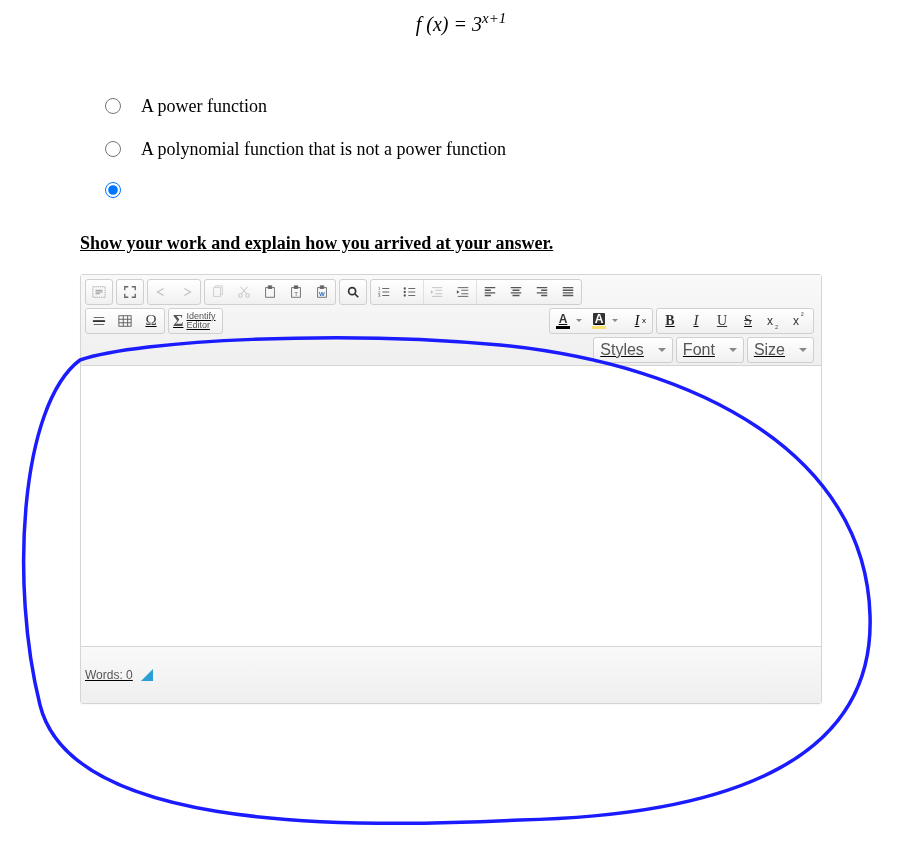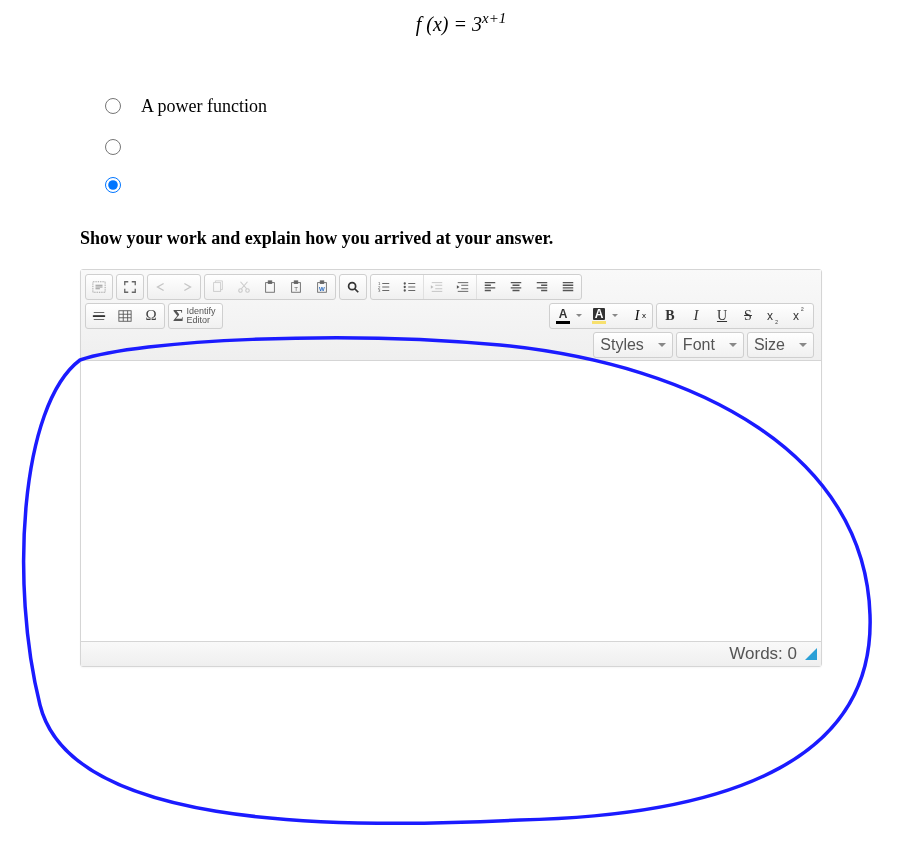--- a/index.html
+++ b/index.html
@@ -46,20 +46,21 @@
     width: 16px;
     height: 16px;
     margin: 0;
     accent-color: #0075ff;
   }
   .option-label {
     margin-left: 20px;
   }
   .work-block {
     margin: 35px 0 4px 80px;
+    text-decoration: underline;
   }
   .work-heading {
     font-weight: bold;
     font-size: 18px;
     margin-bottom: 20px;
   }
 
   
   .editor {
     width: 740px;
@@ -225,23 +226,23 @@
   .editor-body {
     height: 280px;
     background: #fff;
   }
   .editor-footer {
     background: linear-gradient(#f9f9f9, #efefef);
     border-top: 1px solid #d5d5d5;
     height: 24px;
     display: flex;
     align-items: center;
-    justify-content: flex-end;
-    padding: 0 4px;
-    font-size: 17px;
+    justify-content: flex-start;
+    padding: 16px 4px;
+    font-size: 12px;
     color: #555;
   }
   .resize-grip {
     width: 0; height: 0;
     border-style: solid;
     border-width: 0 0 12px 12px;
     border-color: transparent transparent #2a9fd6 transparent;
     margin-left: 8px;
     cursor: nwse-resize;
   }
@@ -275,20 +276,21 @@
     <span>f (x) = 3</span><span class="exp">x+1</span>
   </div>
 
   <div class="options">
     <div class="option-row">
       <input type="radio" name="ans" style="">
       <span class="option-label">A power function</span>
     </div>
     <div class="option-row">
       <input type="radio" name="ans" style="">
+      <span class="option-label">A polynomial function that is not a power function</span>
     </div>
     <div class="option-row">
       <input type="radio" name="ans" checked="" style="">
     </div>
   </div>
 
   <div class="work-block">
     <div class="work-heading">Show your work and explain how you arrived at your answer.</div>
 
     <div class="editor">

